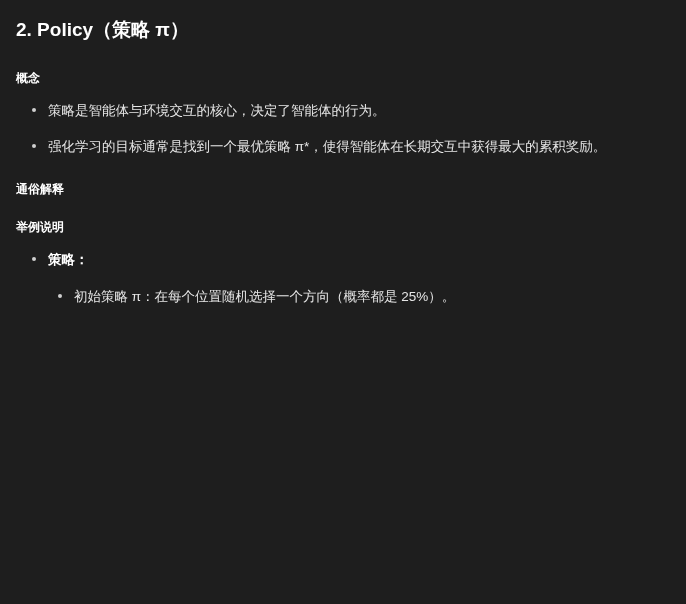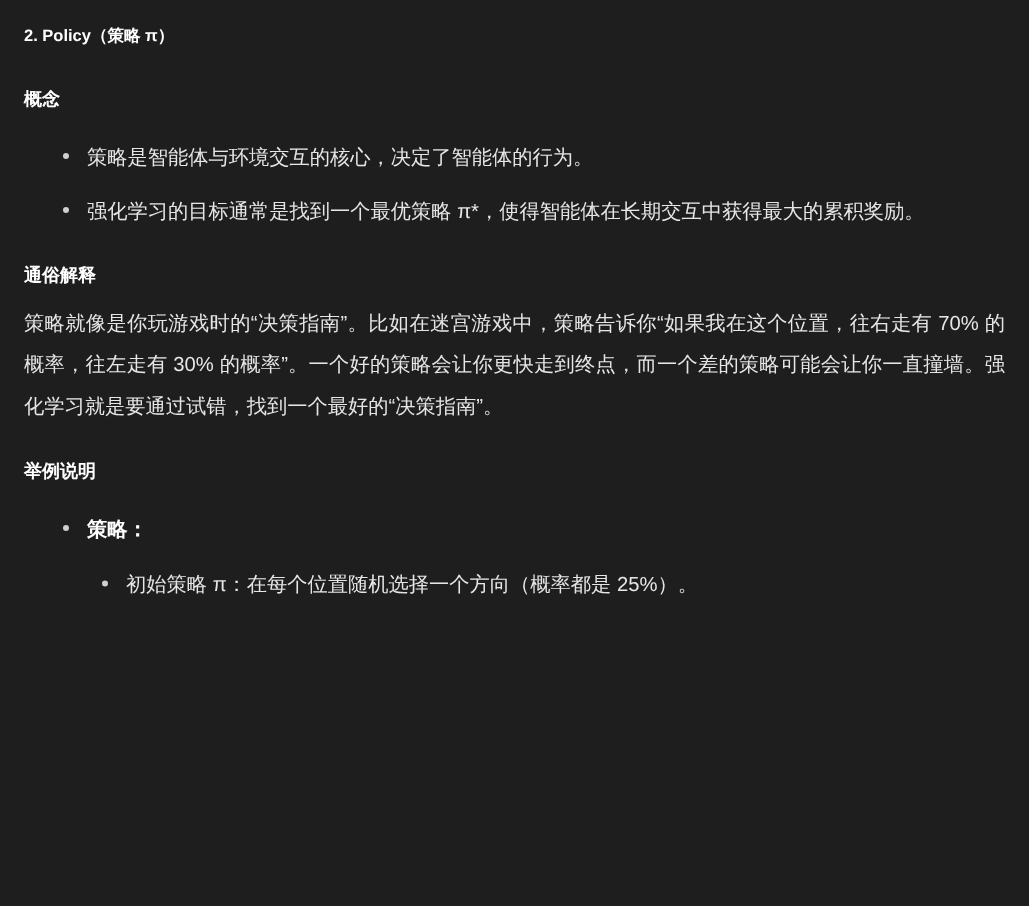--- a/index.html
+++ b/index.html
@@ -14,41 +14,41 @@
     font-family: "Liberation Sans", sans-serif;
     font-size: 13.5px;
     line-height: 1.9;
     -webkit-font-smoothing: antialiased;
   }
   .page {
     padding: 14px 16px 20px 16px;
     box-sizing: border-box;
   }
   h2.section-title {
-    font-size: 11px;
+    font-size: 19px;
     font-weight: bold;
     margin: 2px 0 24px 0;
     color: #ffffff;
     line-height: 1.5;
   }
   h3.sub-title {
     font-size: 12px;
     font-weight: bold;
     margin: 20px 0 10px 0;
     color: #ffffff;
     line-height: 1.5;
   }
   p.para {
     margin: 0 0 10px 0;
     line-height: 2.05;
     text-align: justify;
   }
   ul.bullets {
     list-style: none;
-    margin: 16px;
+    margin: 6px;
     padding: 0;
   }
   ul.bullets > li {
     position: relative;
     padding-left: 26px;
     margin-bottom: 9px;
     line-height: 2.0;
   }
   ul.bullets > li::before {
     content: "";
@@ -100,21 +100,20 @@
 
 
 
   <ul class="bullets">
     <li><span>策略是智能体与环境交互的核心，决定了智能体的行为。</span></li>
     <li><span>强化学习的目标通常是找到一个最优策略 π*，使得智能体在长期交互中获得最大的累积奖励。</span></li>
   </ul>
 
   <h3 class="sub-title">通俗解释</h3>
 
-  <p class="para">策略就像是你玩游戏时的“决策指南”。比如在迷宫游戏中，策略告诉你“如果我在这个位置，往右走有 70% 的概率，往左走有 30% 的概率”。一个好的策略会让你更快走到终点，而一个差的策略可能会让你一直撞墙。强化学习就是要通过试错，找到一个最好的“决策指南”。</p>
 
   <h3 class="sub-title">举例说明</h3>
 
   <ul class="bullets">
     <li>
       <b>策略：</b>
       <ul class="sub-bullets">
         <li><span>初始策略 π：在每个位置随机选择一个方向（概率都是 25%）。</span></li>
 
       </ul>

